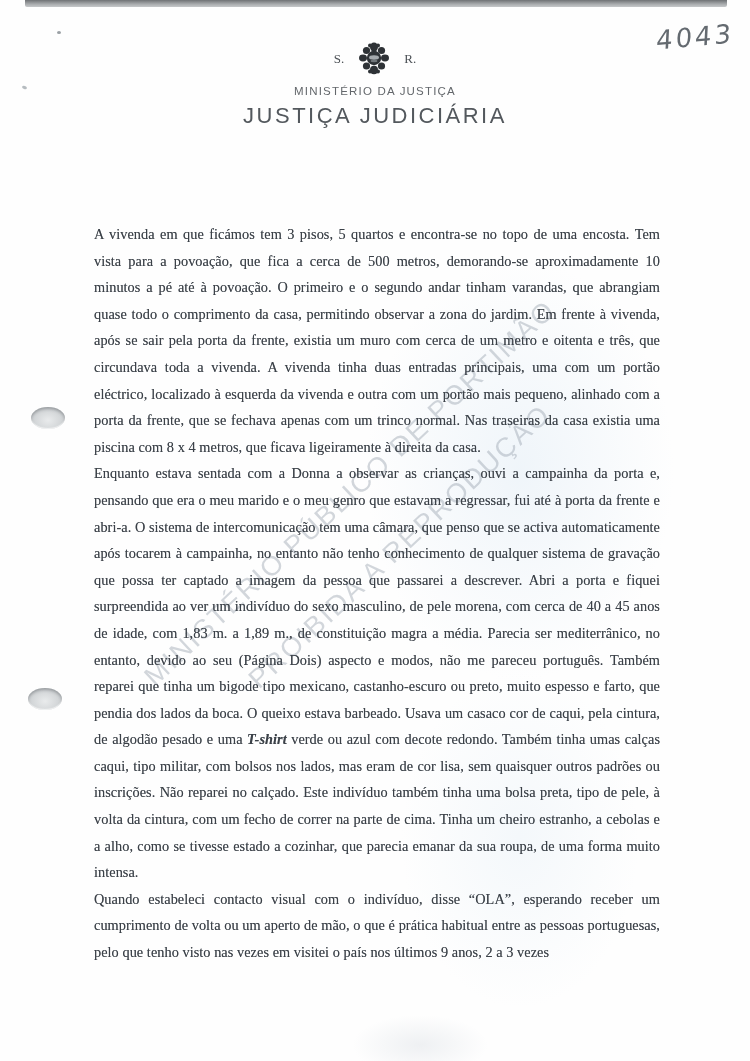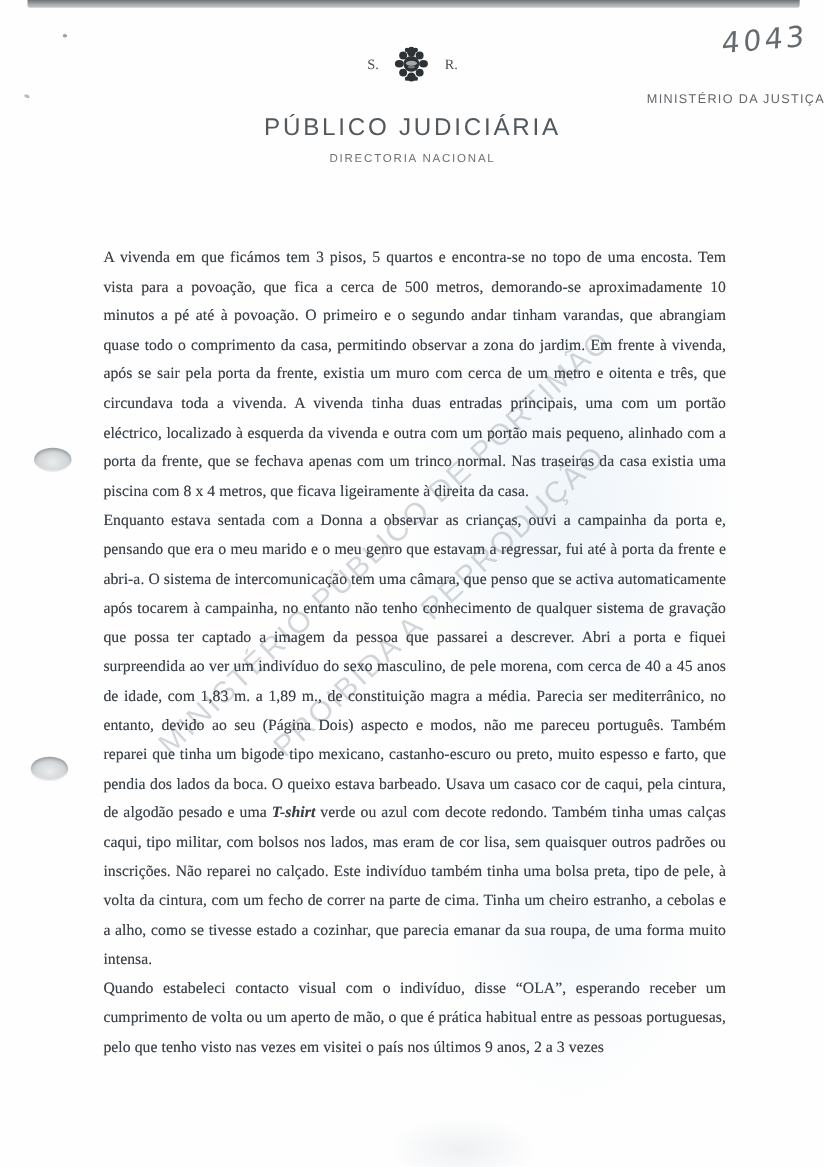--- a/index.html
+++ b/index.html
@@ -35,21 +35,21 @@
     font-family:"DejaVu Sans", sans-serif;
     font-size:26px;color:#4a5158;
     transform:rotate(-5deg) skewX(-8deg);
     letter-spacing:3px;opacity:.85;
   }
   
   .header{position:absolute;left:0;top:42px;width:100%;text-align:center;color:var(--header-ink);}
   .crest-row{display:flex;align-items:center;justify-content:center;gap:14px;height:34px;}
   .initial{font-family:"Liberation Serif",serif;font-size:13px;color:#4c5156;}
   .crest{width:32px;height:34px;display:inline-block;}
-  .ministry{margin-top:9px;font-family:"Liberation Sans",sans-serif;font-size:11.5px;letter-spacing:1.2px;color:#63676b;text-align:right;}
+  .ministry{margin-top:9px;font-family:"Liberation Sans",sans-serif;font-size:11.5px;letter-spacing:1.2px;color:#63676b;}
   .agency{margin-top:6px;font-family:"Liberation Sans",sans-serif;font-size:22px;letter-spacing:2.5px;color:#53585d;}
   .directorate{margin-top:9px;font-family:"Liberation Sans",sans-serif;font-size:10.5px;letter-spacing:1.6px;color:#6d7175;}
   
   .watermark{
     position:absolute;left:50%;top:520px;width:900px;
     transform:translate(-50%,-50%) rotate(-43deg);
     text-align:center;z-index:1;pointer-events:none;
     font-family:"Liberation Sans",sans-serif;
     color:var(--watermark);opacity:.42;
   }
@@ -110,22 +110,21 @@
           <ellipse cx="12" cy="29.5" rx="2" ry="2"></ellipse>
           <ellipse cx="20" cy="29.5" rx="2" ry="2"></ellipse>
         </g>
         <ellipse cx="16" cy="15.5" rx="5" ry="2.2" fill="#b9bec2" opacity="0.85"></ellipse>
         <ellipse cx="16" cy="19" rx="3.4" ry="1.2" fill="#8f9499" opacity="0.7"></ellipse>
       </svg>
     </span>
     <span class="initial">R.</span>
   </div>
   <div class="ministry">MINISTÉRIO DA JUSTIÇA</div>
-  <div class="agency">PÚBLICO JUDICIÁRIA</div>
-  <div class="directorate">DIRECTORIA NACIONAL</div>
+  <div class="agency">JUSTIÇA JUDICIÁRIA</div>
 </div>
 
 <div class="hole top"></div>
 <div class="hole bottom"></div>
 
 <div class="doc-body">
     <p><span>A vivenda em que ficámos tem 3 pisos, 5 quartos e encontra-se no topo de uma encosta. Tem vista para a povoação, que fica a cerca de 500 metros, demorando-se aproximadamente 10 minutos a pé até à povoação. O primeiro e o segundo andar tinham varandas, que abrangiam quase todo o comprimento da casa, permitindo observar a zona do jardim. Em frente à vivenda, após se sair pela porta da frente, existia um muro com cerca de um metro e oitenta e três, que circundava toda a vivenda. A vivenda tinha duas entradas principais, uma com um portão eléctrico, localizado à esquerda da vivenda e outra com um portão mais pequeno, alinhado com a porta da frente, que se fechava apenas com um trinco normal. Nas traseiras da casa existia uma piscina com 8 x 4 metros, que ficava ligeiramente à direita da casa.</span></p>
     <p><span>Enquanto estava sentada com a Donna a observar as crianças, ouvi a campainha da porta e, pensando que era o meu marido e o meu genro que estavam a regressar, fui até à porta da frente e abri-a. O sistema de intercomunicação tem uma câmara, que penso que se activa automaticamente após tocarem à campainha, no entanto não tenho conhecimento de qualquer sistema de gravação que possa ter captado a imagem da pessoa que passarei a descrever. Abri a porta e fiquei surpreendida ao ver um indivíduo do sexo masculino, de pele morena, com cerca de 40 a 45 anos de idade, com 1,83 m. a 1,89 m., de constituição magra a média. Parecia ser mediterrânico, no entanto, devido ao seu (Página Dois) aspecto e modos, não me pareceu português. Também reparei que tinha um bigode tipo mexicano, castanho-escuro ou preto, muito espesso e farto, que pendia dos lados da boca. O queixo estava barbeado. Usava um casaco cor de caqui, pela cintura, de algodão pesado e uma </span><span class="it">T-shirt</span><span> verde ou azul com decote redondo. Também tinha umas calças caqui, tipo militar, com bolsos nos lados, mas eram de cor lisa, sem quaisquer outros padrões ou inscrições. Não reparei no calçado. Este indivíduo também tinha uma bolsa preta, tipo de pele, à volta da cintura, com um fecho de correr na parte de cima. Tinha um cheiro estranho, a cebolas e a alho, como se tivesse estado a cozinhar, que parecia emanar da sua roupa, de uma forma muito intensa.</span></p>
     <p><span>Quando estabeleci contacto visual com o indivíduo, disse “OLA”, esperando receber um cumprimento de volta ou um aperto de mão, o que é prática habitual entre as pessoas portuguesas, pelo que tenho visto nas vezes em visitei o país nos últimos 9 anos, 2 a 3 vezes</span></p>
   </div>

